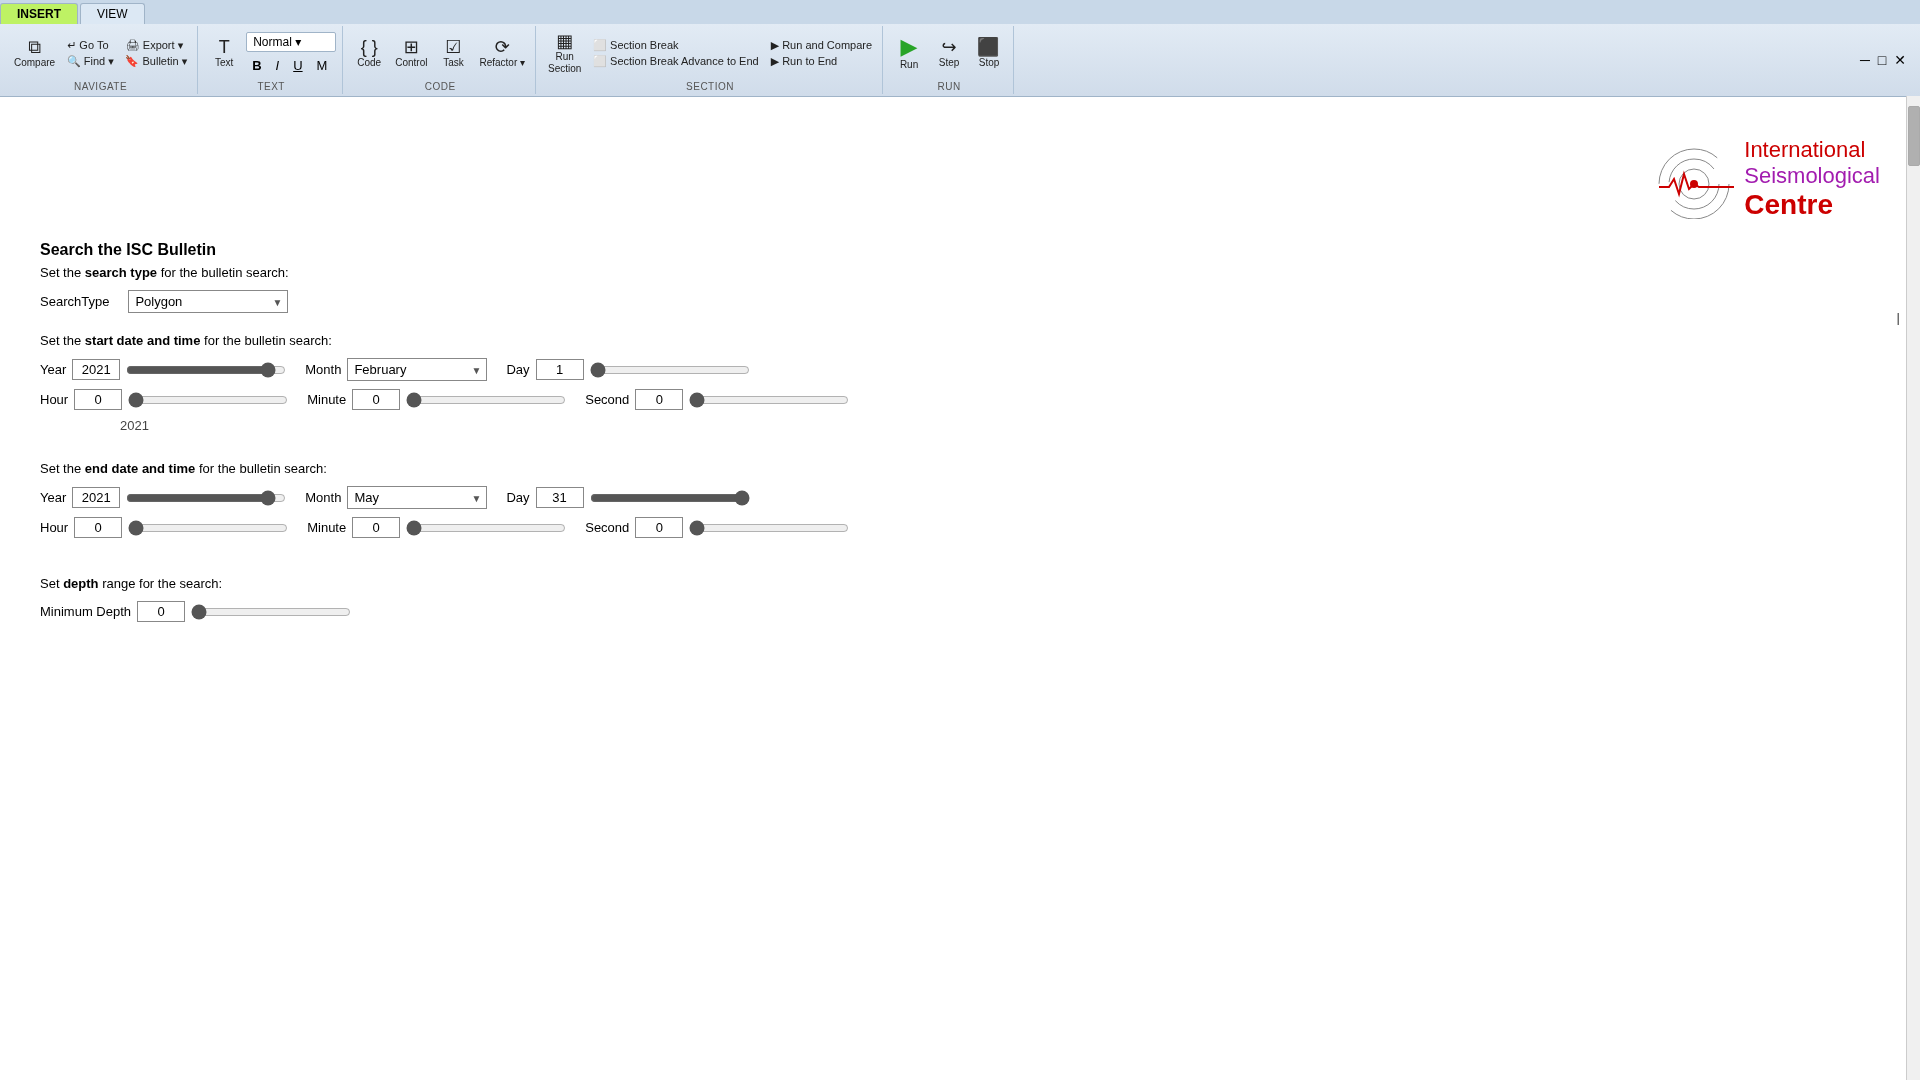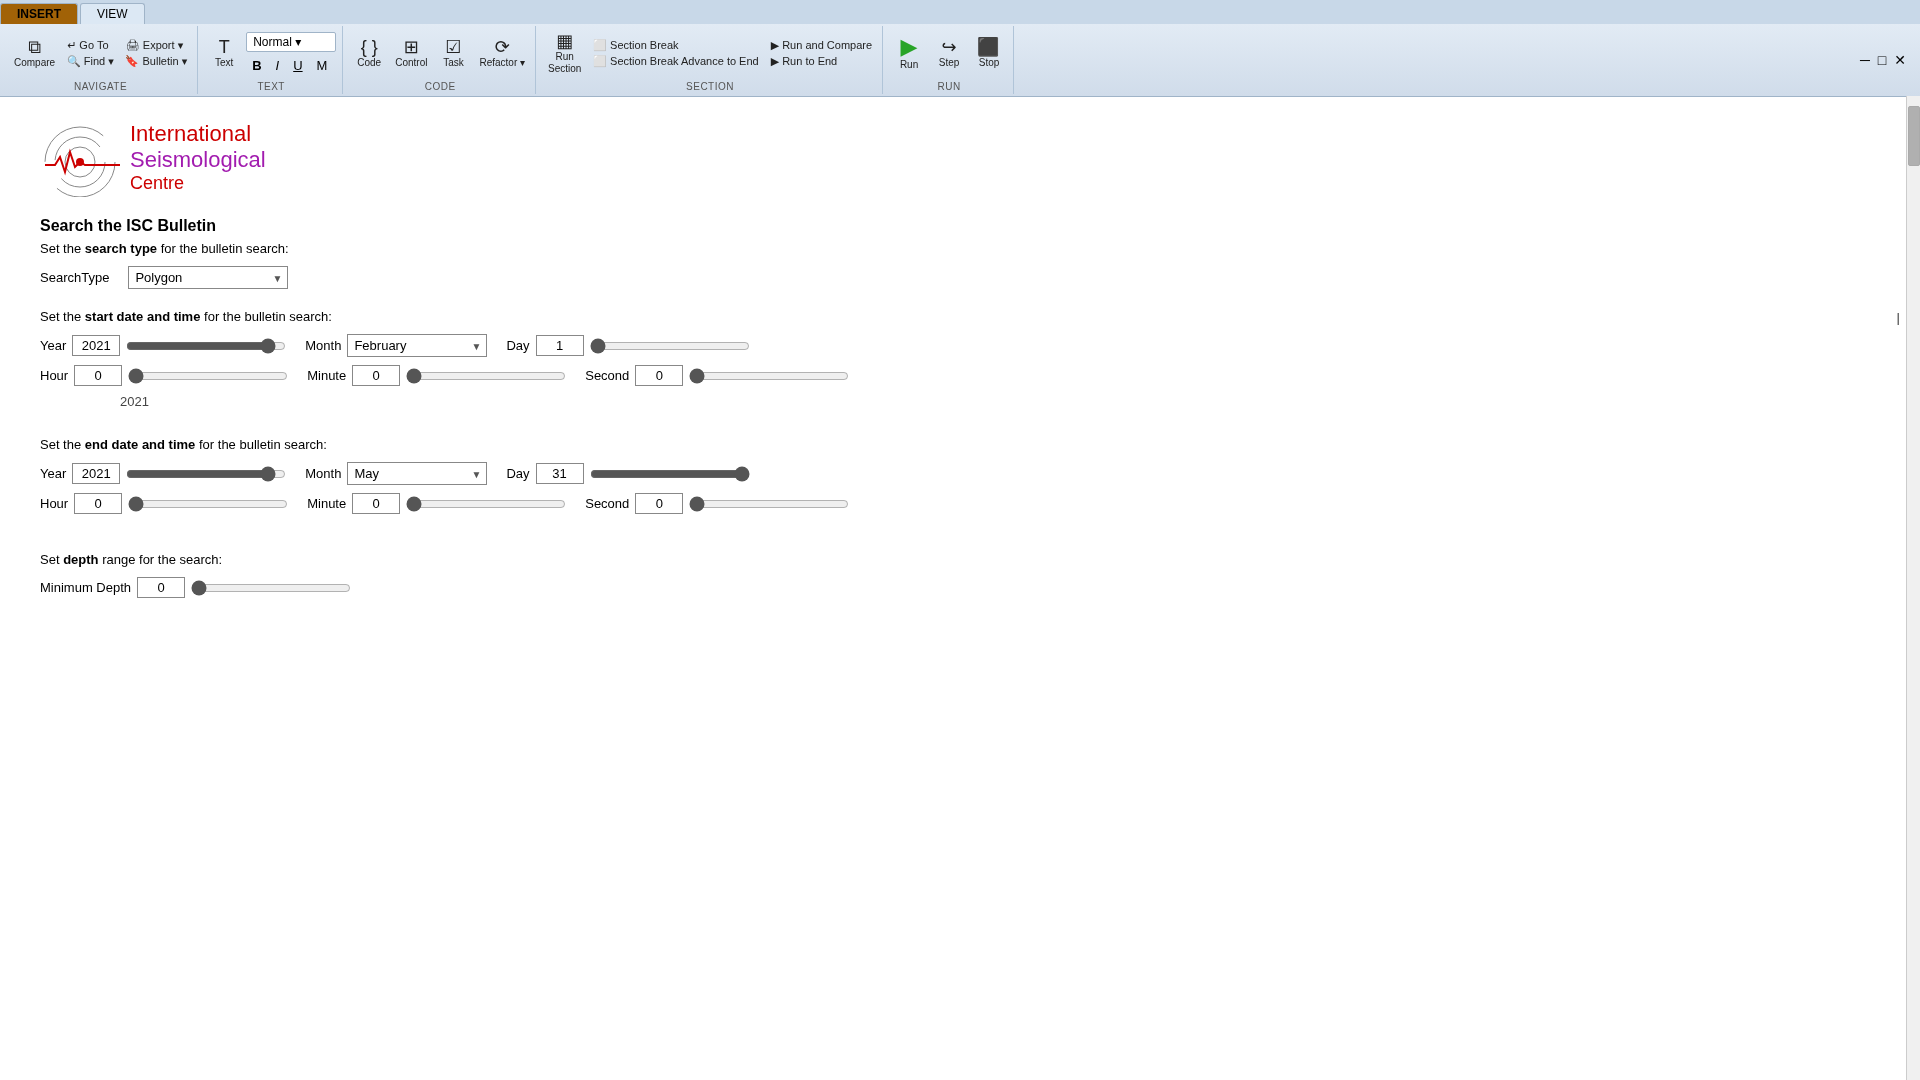--- a/index.html
+++ b/index.html
@@ -21,21 +21,21 @@
       padding: 3px 16px;
       font-size: 12px;
       border: 1px solid #a0b4c8;
       border-bottom: none;
       background: #dce8f4;
       cursor: pointer;
       margin-right: 2px;
       border-radius: 3px 3px 0 0;
     }
     .toolbar-tab.active {
-      background: #a16207;
+      background: #bef264;
       font-weight: bold;
     }
     .toolbar-body {
       display: flex;
       align-items: stretch;
       padding: 2px 4px;
       height: 72px;
       gap: 2px;
     }
     .toolbar-group {
@@ -135,22 +135,23 @@
     
     .main-content {
       padding: 20px 40px;
       background: #fff;
       min-height: calc(1080px - 96px);
     }
 
     
     .logo-area {
       display: flex;
-      justify-content: flex-start;
+      justify-content: flex-end;
       margin-bottom: 20px;
+      margin-top: 20px;
     }
     .logo-container {
       display: flex;
       align-items: center;
       gap: 10px;
     }
     .logo-svg { width: 80px; height: 80px; }
 
     
     .section-title {
@@ -408,21 +409,21 @@
         <circle cx="40" cy="45" r="25" fill="none" stroke="#888" stroke-width="1" stroke-dasharray="60 20"></circle>
         <circle cx="40" cy="45" r="15" fill="none" stroke="#888" stroke-width="1"></circle>
 
         <polyline points="5,48 15,48 20,40 25,55 30,35 35,50 40,45 45,48 50,48 60,48 70,48 80,48" fill="none" stroke="#cc0000" stroke-width="2"></polyline>
 
         <circle cx="40" cy="45" r="4" fill="#cc0000"></circle>
       </svg>
       <div>
         <div style="font-size:22px;color:#cc0000;font-weight:normal;">International</div>
         <div style="font-size:22px;color:#a21caf;font-weight:normal;">Seismological</div>
-        <div style="font-size:18px;color:#cc0000;font-weight:normal;">Centre</div>
+        <div style="font-size:28px;color:#cc0000;font-weight:bold;">Centre</div>
       </div>
     </div>
   </div>
 
   <div class="section-title">Search the ISC Bulletin</div>
 
   <div class="section-desc">
     <span>Set the</span>
     <b>search type</b>
     <span> for the bulletin search:</span>

